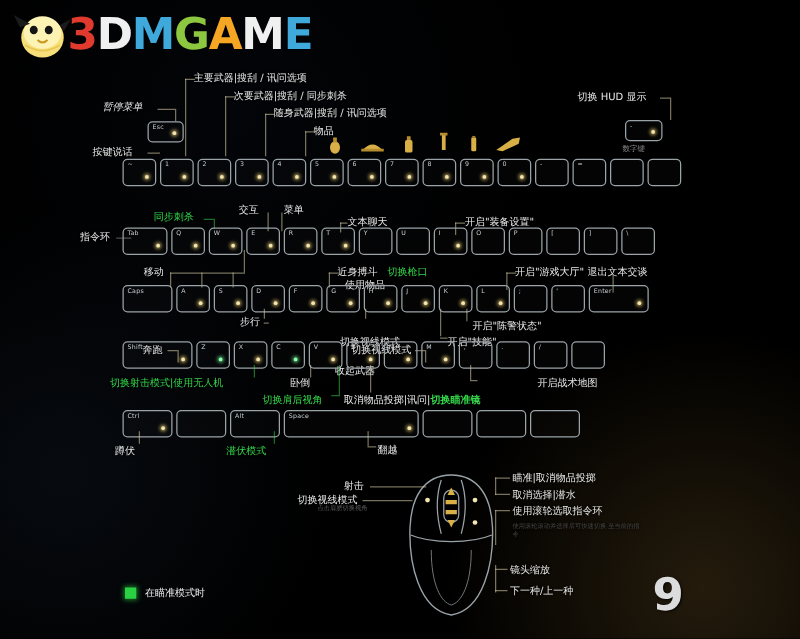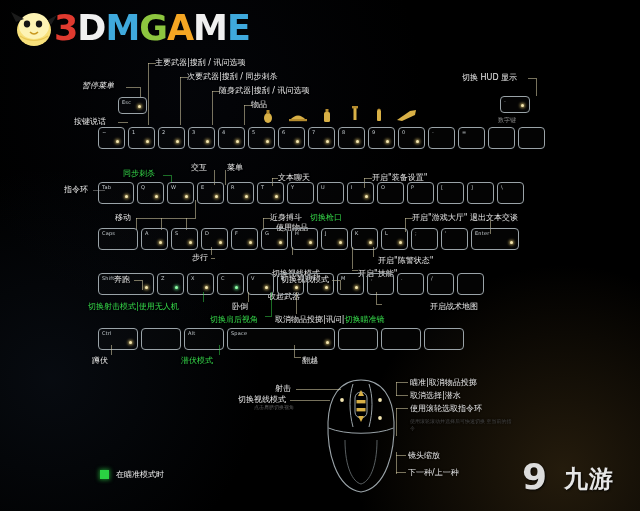--- a/index.html
+++ b/index.html
@@ -442,21 +442,21 @@
   <div class="lab grn" style="left:88px;top:301px;">切换射击模式|使用无人机</div>
   <div class="ln v grn" style="left:203px;top:292px;height:10px;"></div>
 
   <div class="lab" style="left:232px;top:301px;">卧倒</div>
   <div class="ln v" style="left:248px;top:292px;height:10px;"></div>
 
   <div class="lab grn" style="left:210px;top:314px;">切换肩后视角</div>
   <div class="ln v grn" style="left:271px;top:292px;height:24px;"></div>
   <div class="ln h grn" style="left:265px;top:316px;width:7px;"></div>
 
-  <div class="lab" style="left:275px;top:314px;"><span>取消物品投掷|讯问|</span><span class="grn" style="color:#35d94a;">切换瞄准镜</span></div>
+  <div class="lab" style="left:275px;top:314px;"><span>取消物品投掷|讯问|</span><span class="grn" style="color:#35d94a;font-weight:bold;">切换瞄准镜</span></div>
   <div class="ln v" style="left:296px;top:292px;height:22px;"></div>
 
   <div class="lab" style="left:382px;top:301px;margin-left:48px;">开启战术地图</div>
   <div class="ln v" style="left:376px;top:292px;height:12px;"></div>
   <div class="ln h" style="left:376px;top:304px;width:6px;"></div>
 
   <div id="row-bottom">
       <div class="key" style="left: 98px; top: 328px; width: 40px; height: 22px;">
         <span class="kl">Ctrl</span>
         <span class="dot r"></span>
@@ -526,16 +526,15 @@
   <div class="lab" style="left:408px;top:450px;">镜头缩放</div>
   <div class="lab" style="left:408px;top:467px;">下一种/上一种</div>
 
   <div class="lyr" id="legend">
     <span class="sw"></span>
     <span class="lt">在瞄准模式时</span>
   </div>
 
   <div class="lyr" id="wm">
     <span class="g">9</span>
-    <span class="cn">九游</span>
   </div>
 
 </div>
 
 </body></html>

